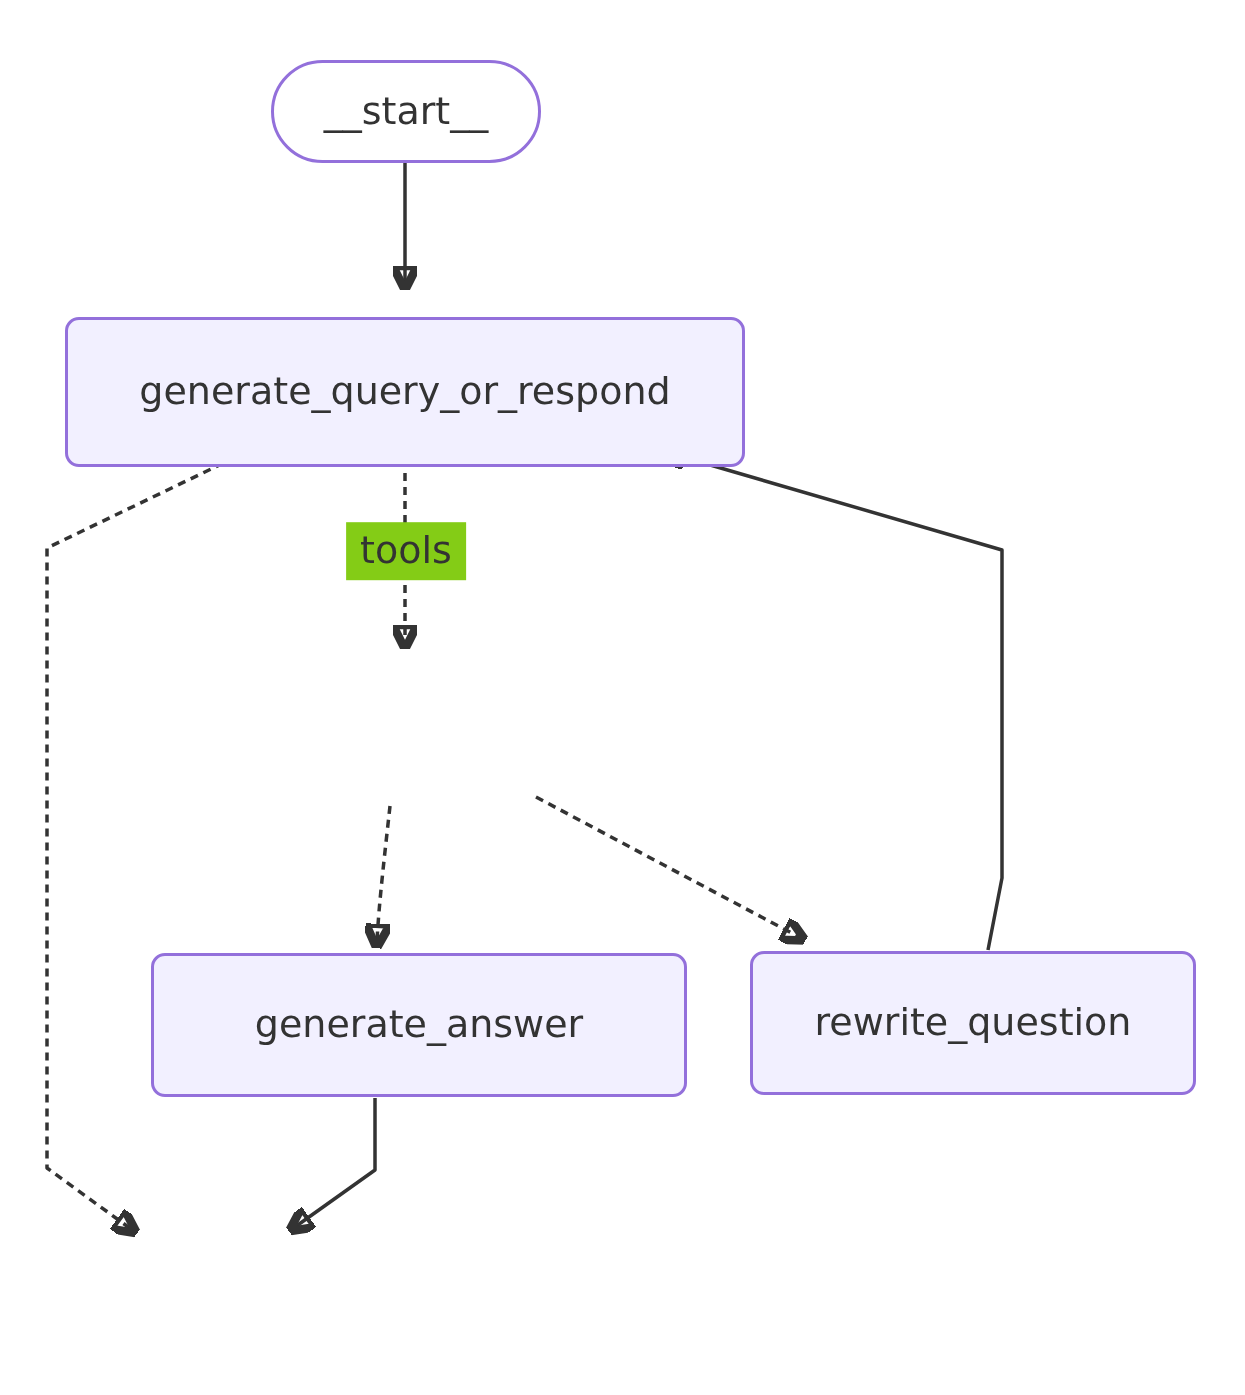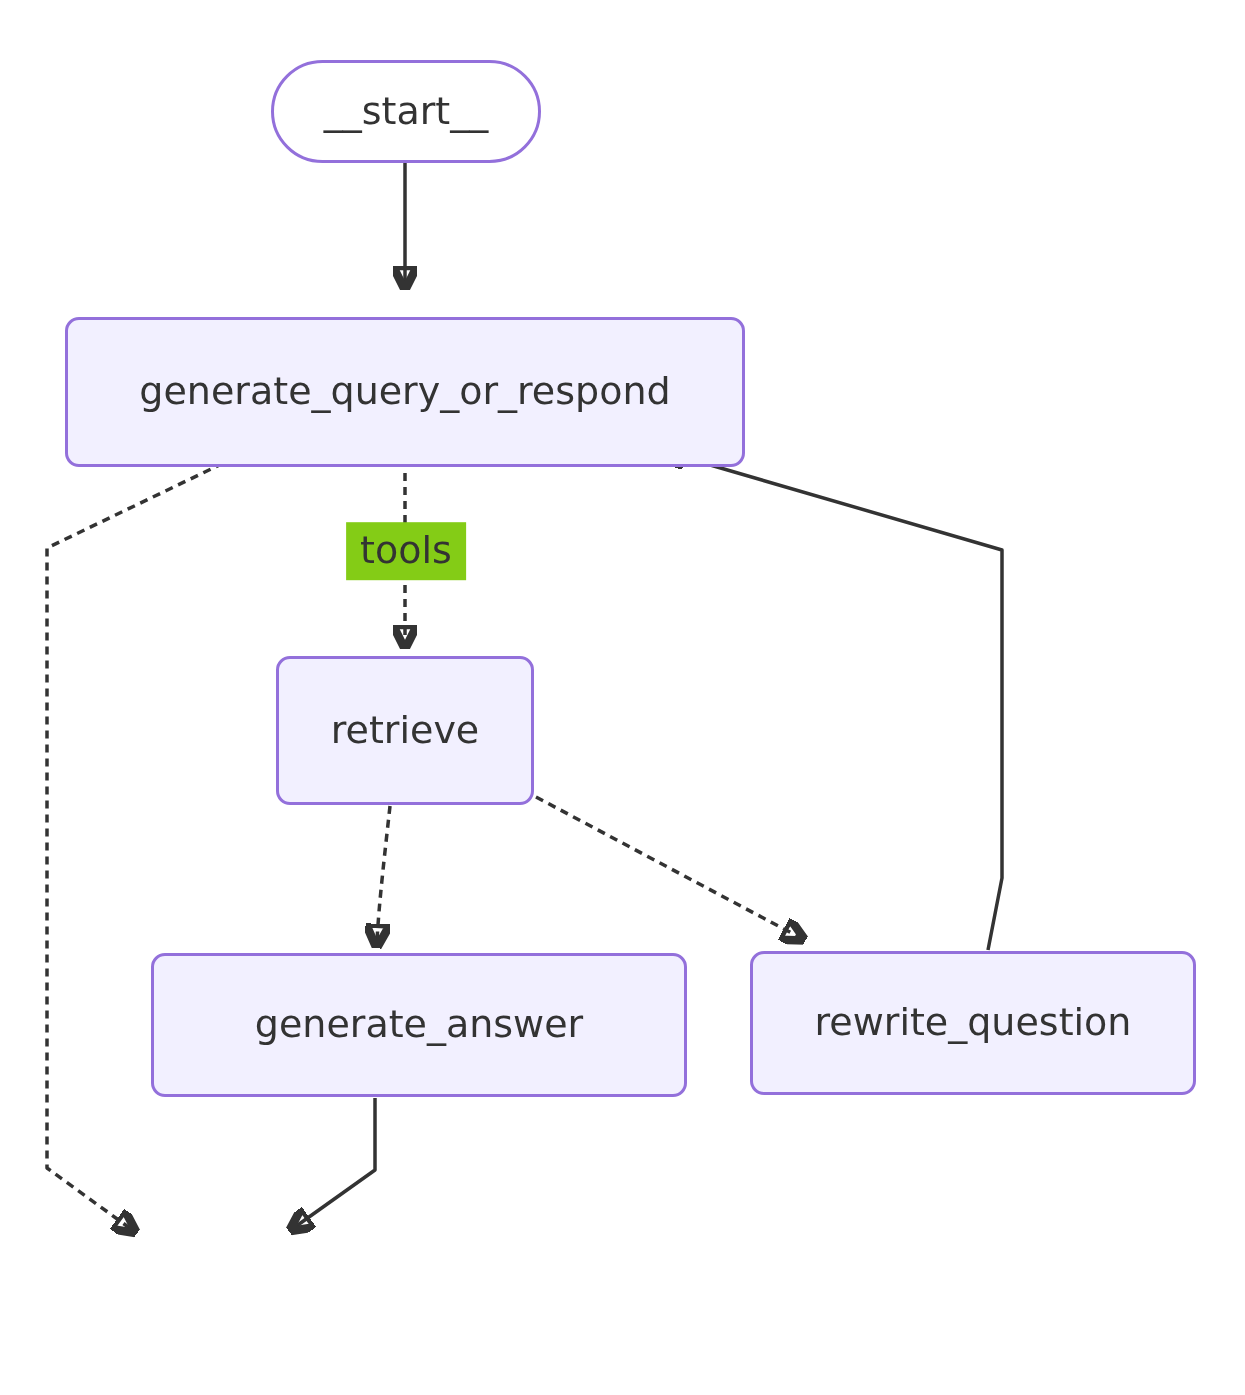--- a/index.html
+++ b/index.html
@@ -109,23 +109,20 @@
   <div class="node pill node-start">
     <span>__start__</span>
   </div>
 
   <div class="node rect node-gqor">
     <span>generate_query_or_respond</span>
   </div>
 
   <div class="edge-label">tools</div>
 
-  <div class="node rect node-retrieve">
-    <span>retrieve</span>
-  </div>
 
   <div class="node rect node-answer">
     <span>generate_answer</span>
   </div>
 
   <div class="node rect node-rewrite">
     <span>rewrite_question</span>
   </div>
 
 

